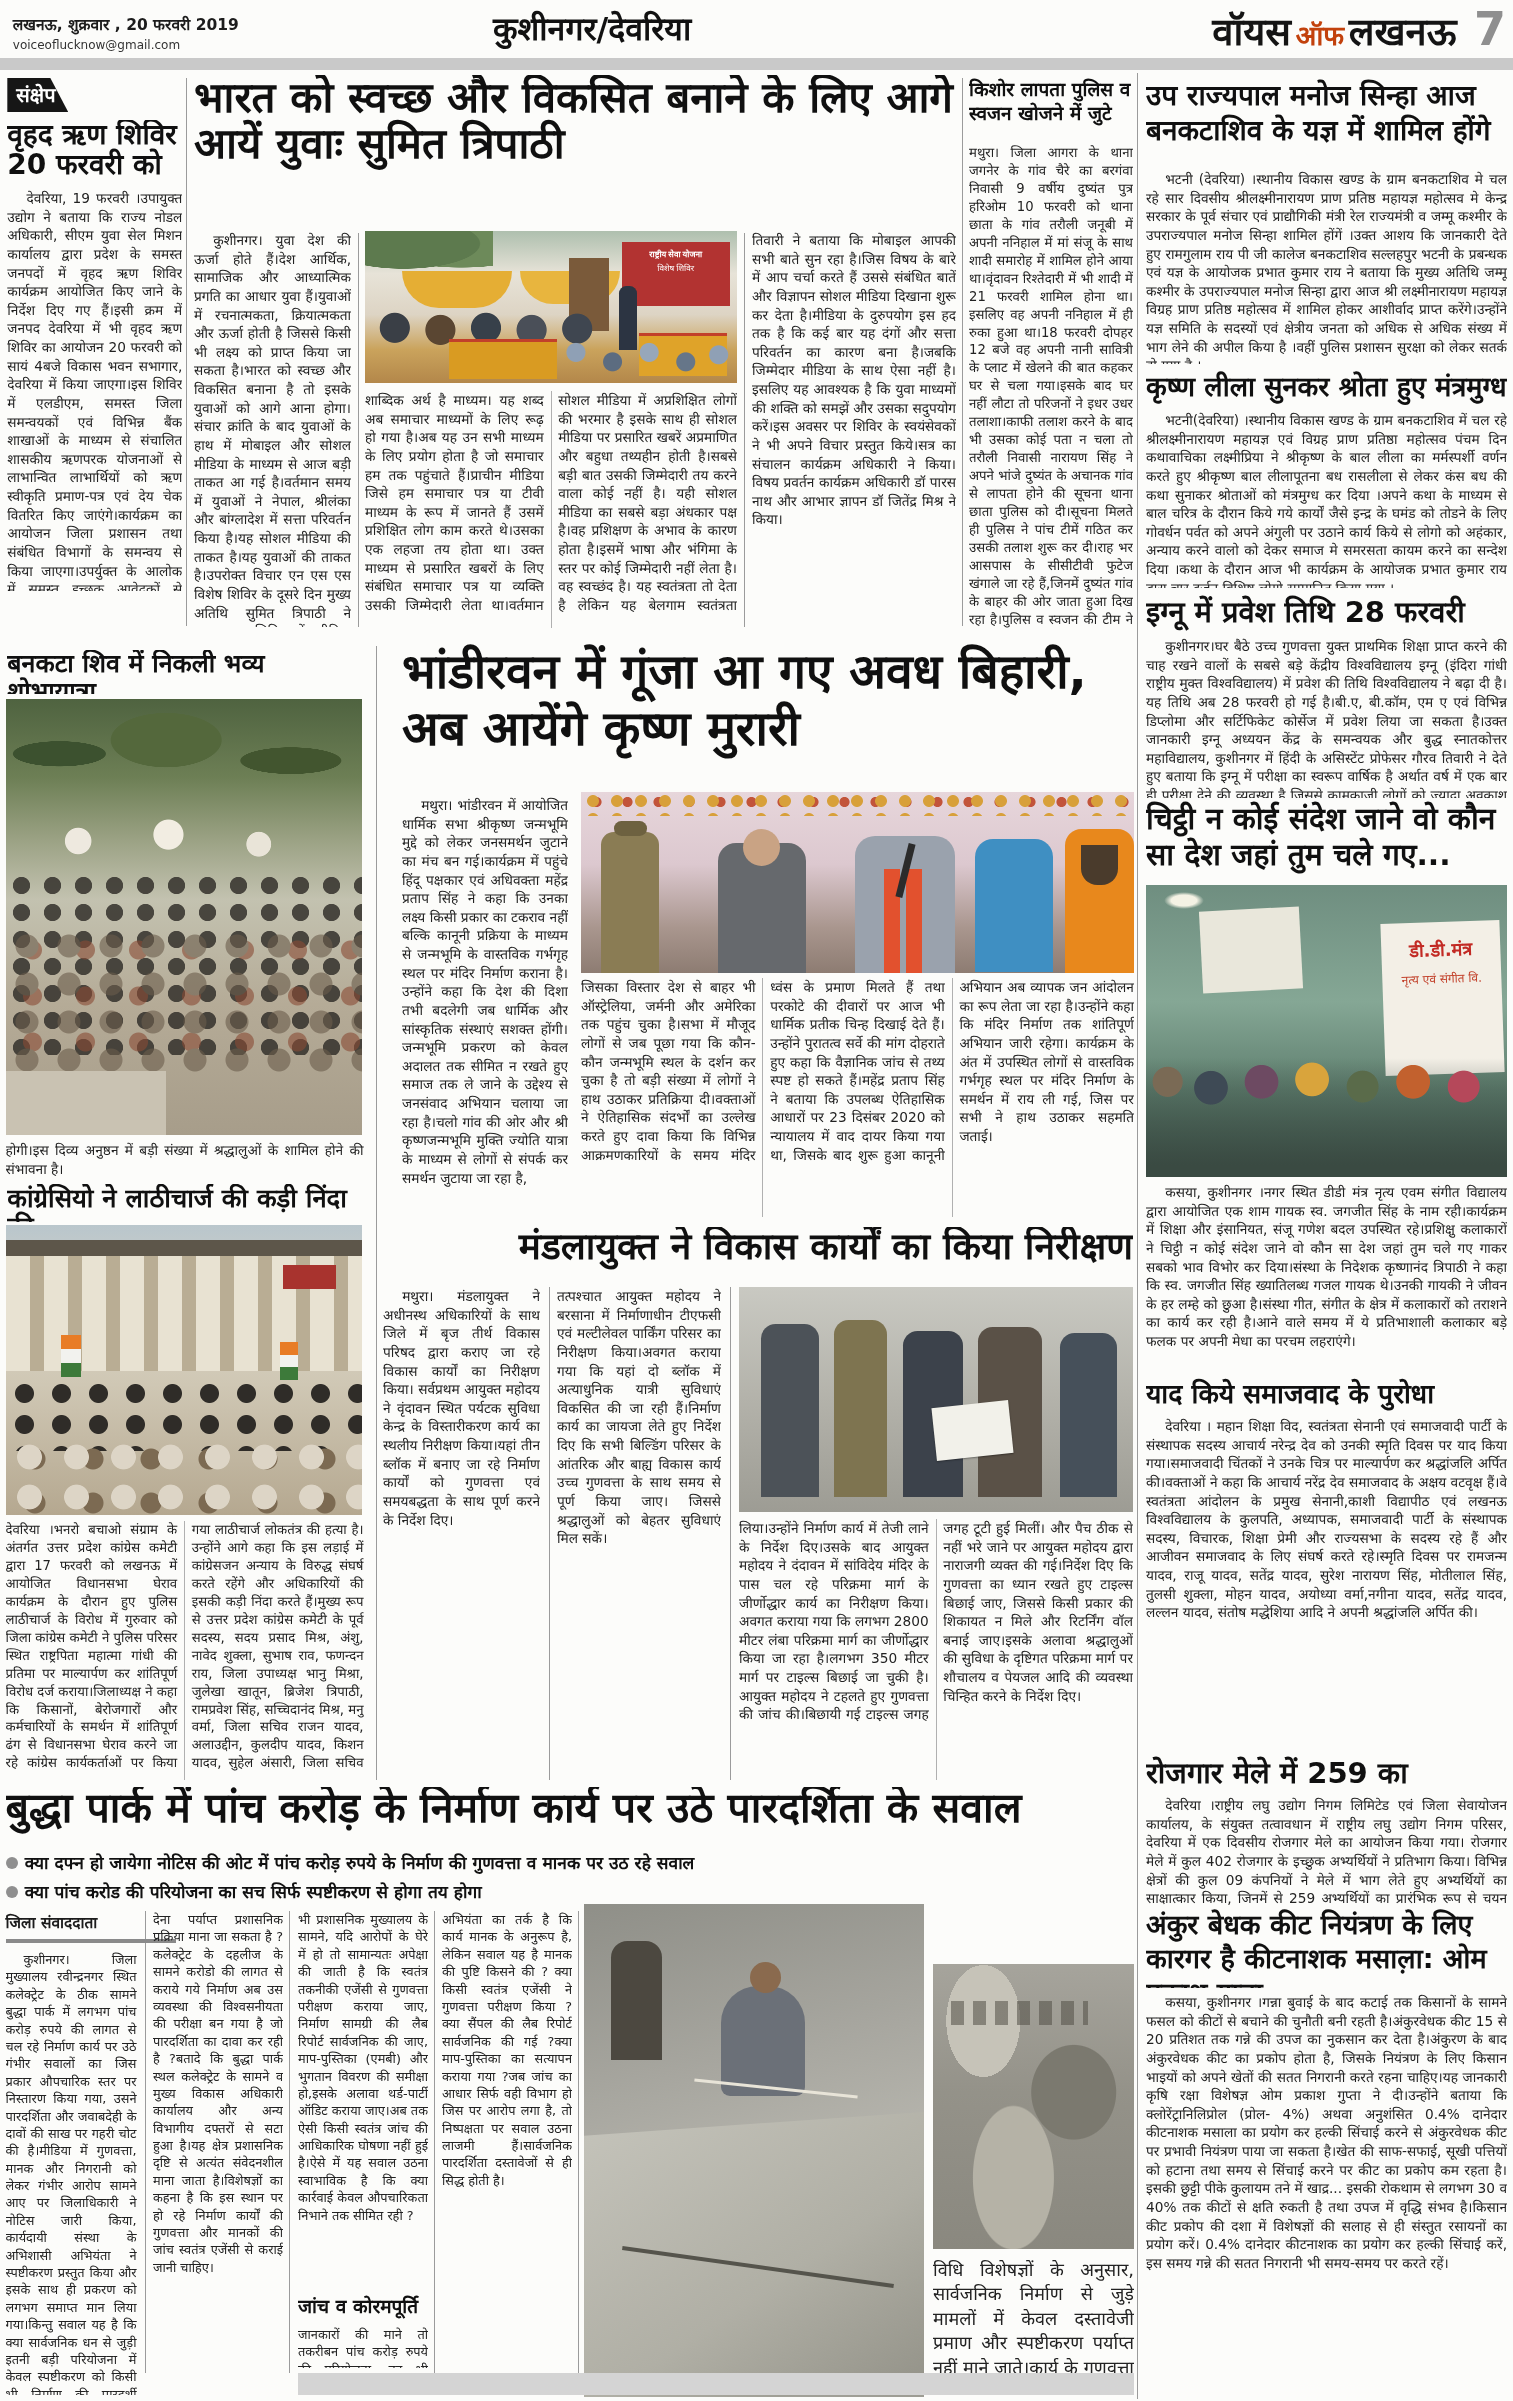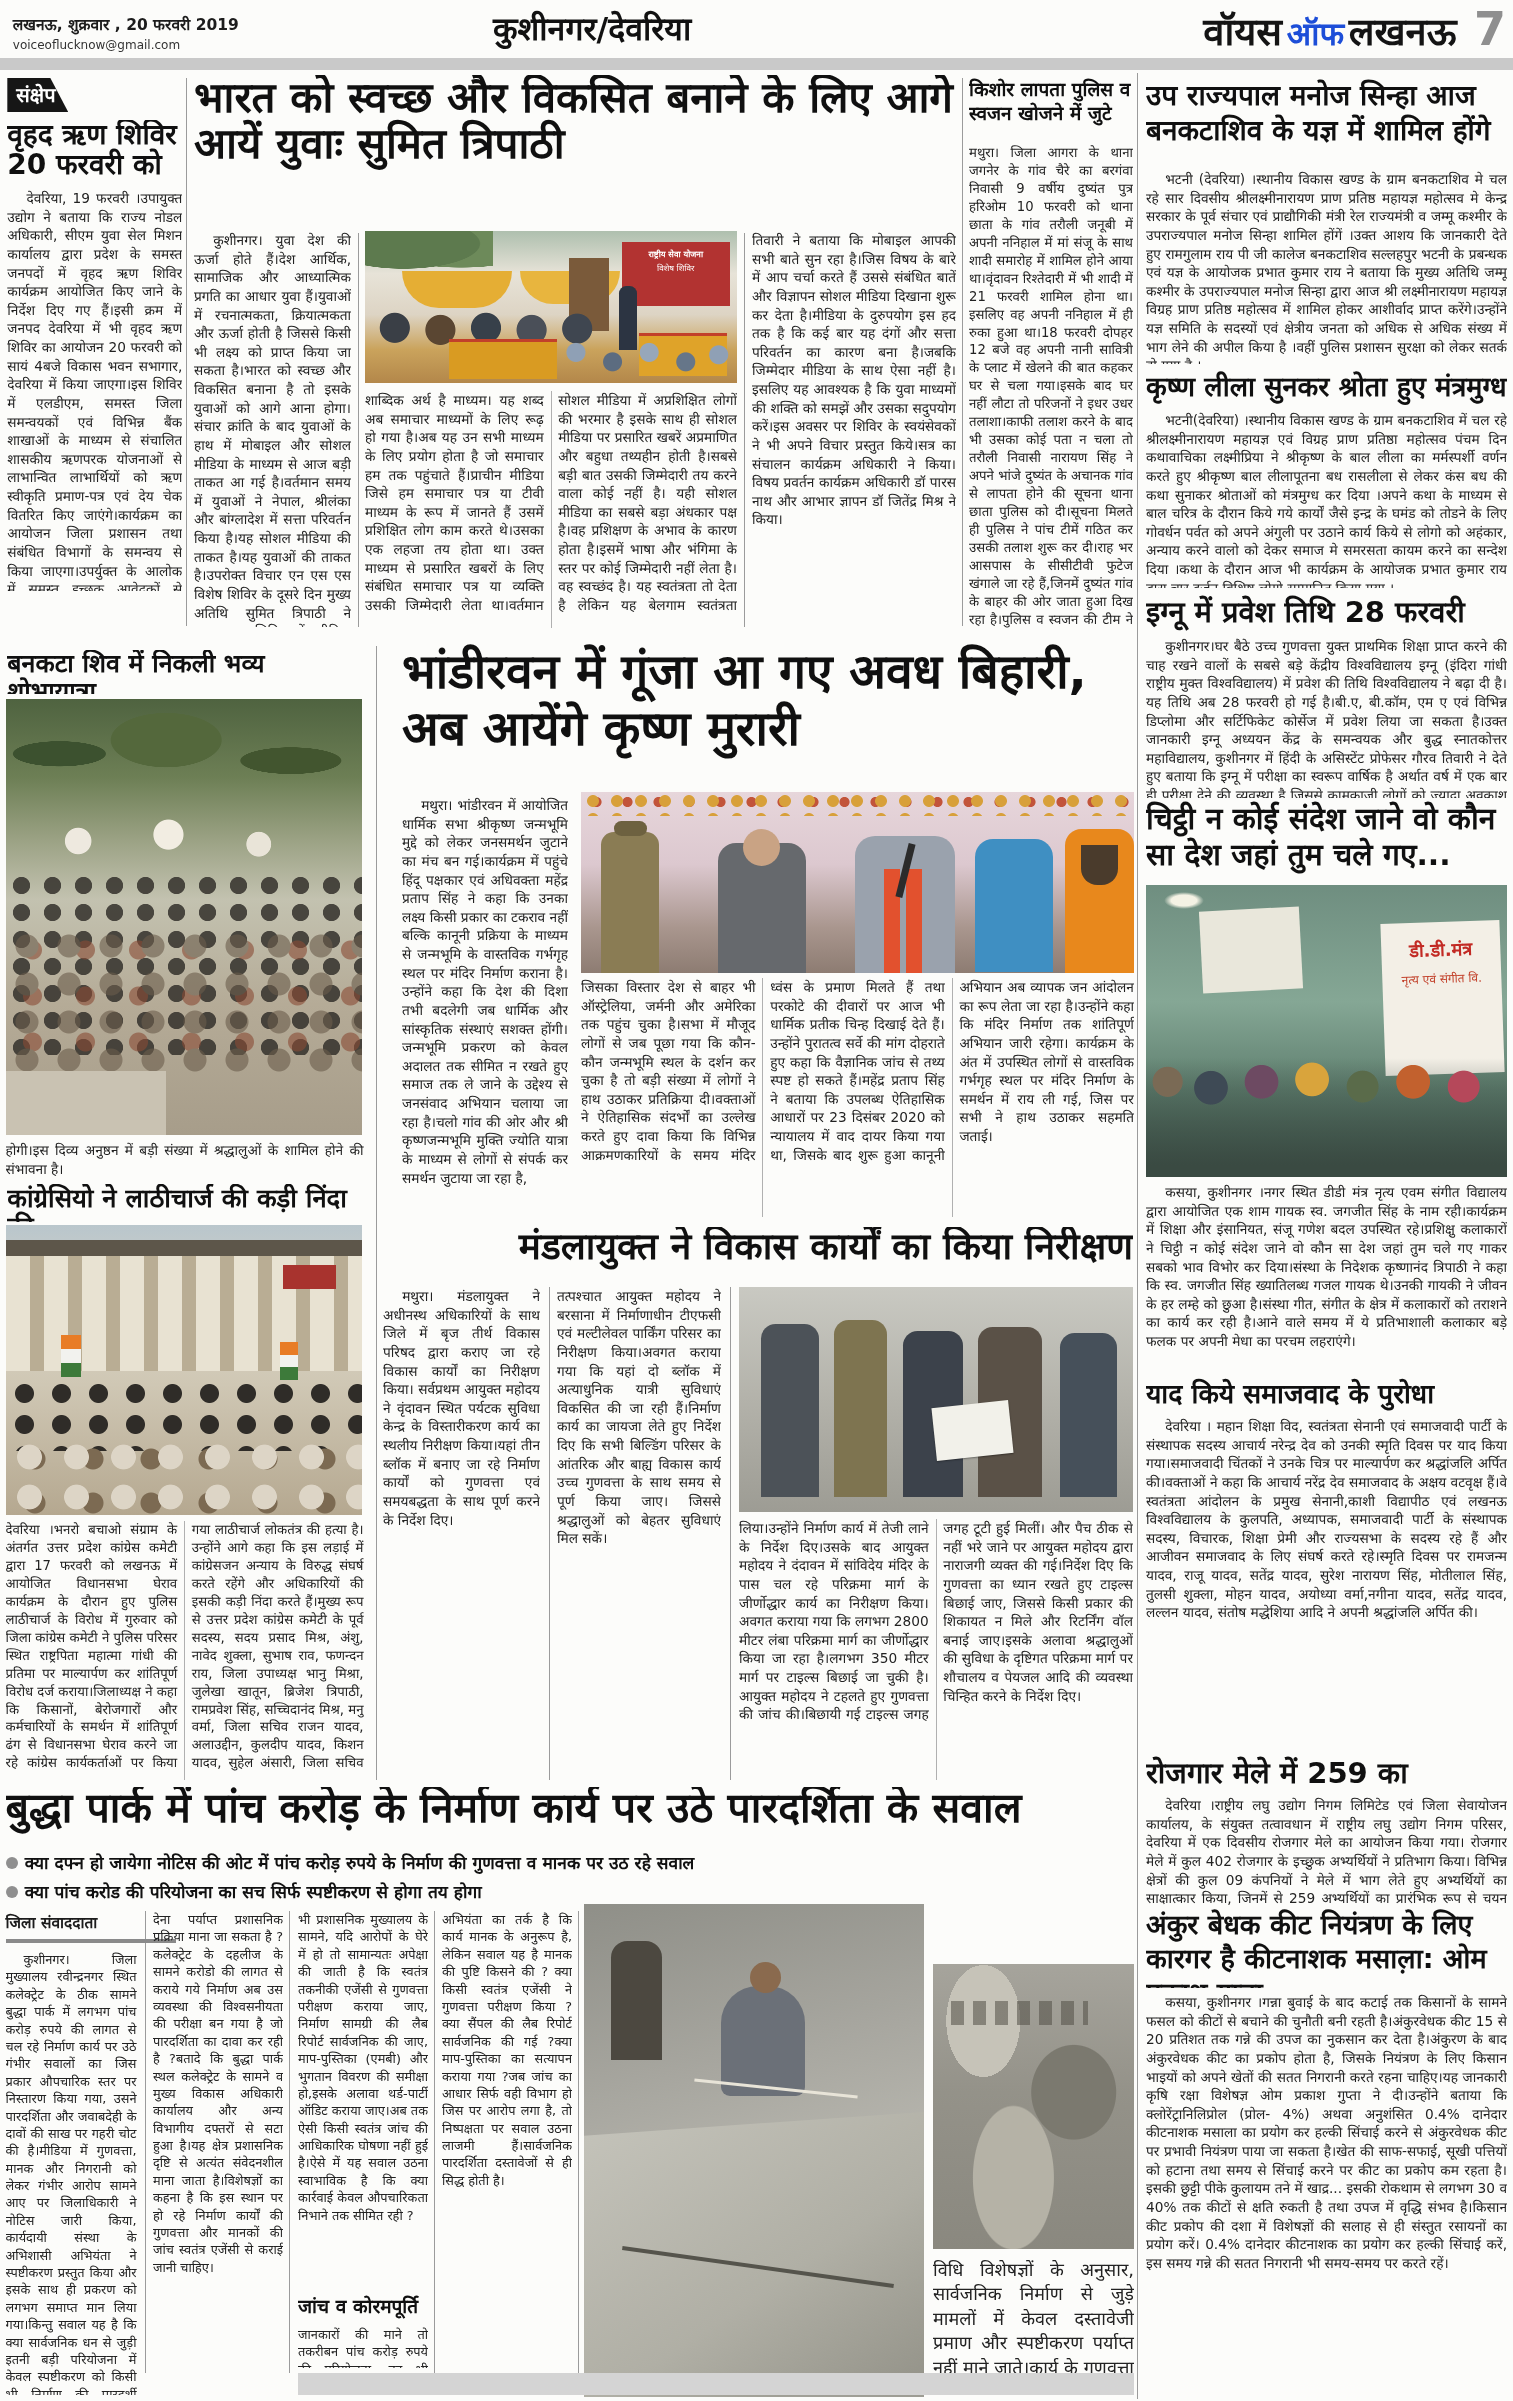--- a/index.html
+++ b/index.html
@@ -25,21 +25,21 @@
 </style>
 </head>
 <body>
 
 <div class="abs" style="left:0;top:0;width:1513px;height:58px;">
   <div class="abs" style="left:12.8px;top:12.8px;font-size:15.5px;font-weight:700;">लखनऊ, शुक्रवार , 20 फरवरी 2019</div>
   <div class="abs" style="left:12.8px;top:38px;font-size:12px;color:#333;">voiceoflucknow@gmail.com</div>
   <div class="abs" style="left:493px;top:5.5px;width:329px;text-align:left;font-size:32px;font-weight:700;color:#111;">कुशीनगर/देवरिया</div>
   <div class="abs" style="left:1041px;top:1.8px;width:465px;text-align:right;">
     <span style="font-size:38px;font-weight:700;color:#141414;">वॉयस</span>
-    <span style="font-size:32px;font-weight:700;color:#1d4ed8;">ऑफ</span>
+    <span style="font-size:27px;font-weight:700;color:#c2410c;">ऑफ</span>
     <span style="font-size:38px;font-weight:700;color:#141414;">लखनऊ</span>
     <span style="font-size:46px;font-weight:700;color:#8f8f8f;margin-left:12.8px;">7</span>
   </div>
 </div>
 <div class="abs" style="left:0;top:58px;width:1513px;height:12px;background:#c9c9c9;"></div>
 
 <div class="abs vr" style="left:186px;top:78px;height:548px;"></div>
 <div class="abs vr" style="left:962px;top:78px;height:548px;"></div>
 <div class="abs vr" style="left:1137px;top:73px;height:2326px;"></div>
 <div class="abs vr" style="left:376px;top:646px;height:1134px;"></div>
@@ -59,21 +59,21 @@
 </div>
 
 <div class="abs hl" style="left:194px;top:75px;width:767px;height:148px;font-size:42px;line-height:1.1;">भारत को स्वच्छ और विकसित बनाने के लिए आगे आयें युवाः सुमित त्रिपाठी</div>
 
 <div class="abs txt" style="left:194px;top:231px;width:157px;height:396px;text-indent:1.4em;">कुशीनगर। युवा देश की ऊर्जा होते हैं।देश आर्थिक, सामाजिक और आध्यात्मिक प्रगति का आधार युवा हैं।युवाओं में रचनात्मकता, क्रियात्मकता और ऊर्जा होती है जिससे किसी भी लक्ष्य को प्राप्त किया जा सकता है।भारत को स्वच्छ और विकसित बनाना है तो इसके युवाओं को आगे आना होगा।संचार क्रांति के बाद युवाओं के हाथ में मोबाइल और सोशल मीडिया के माध्यम से आज बड़ी ताकत आ गई है।वर्तमान समय में युवाओं ने नेपाल, श्रीलंका और बांग्लादेश में सत्ता परिवर्तन किया है।यह सोशल मीडिया की ताकत है।यह युवाओं की ताकत है।उपरोक्त विचार एन एस एस विशेष शिविर के दूसरे दिन मुख्य अतिथि सुमित त्रिपाठी ने एनएसएस शिविर में मीडिया बनाम सोशल मीडिया और युवा विषयक गोष्ठी में कही।मुख्य वक्ता डॉ गौरव तिवारी ने बताया कि मीडिया का</div>
 
 <div class="abs photo" style="left:365px;top:231px;width:372px;height:152px;background:linear-gradient(180deg,#aebfae 0%,#e7e3d8 28%,#ddd4c4 55%,#caa35c 78%,#b3874a 100%);">
   <div class="ph-shape" style="left:0;top:0;width:128px;height:42px;background:radial-gradient(ellipse at 30% 30%,#5d7a4e 60%,transparent 61%),radial-gradient(ellipse at 75% 40%,#6d8a5a 55%,transparent 56%);"></div>
   <div class="ph-shape" style="left:37px;top:40px;width:110px;height:37px;background:#e5ae34;border-radius:0 0 55px 55px;"></div>
   <div class="ph-shape" style="left:155px;top:40px;width:100px;height:33px;background:#e8b53e;border-radius:0 0 50px 50px;"></div>
-  <div class="ph-shape" style="right:7.3px;top:11px;width:108px;height:58px;background:#b23331;color:#fff;text-align:center;padding-top:5.5px;">
+  <div class="ph-shape" style="right:7.3px;top:11px;width:108px;height:58px;background:#b23331;color:#fff;text-align:center;padding-top:5.5px;font-family:Liberation Serif, serif;">
     <div style="font-size:8.2px;font-weight:700;">राष्ट्रीय सेवा योजना</div>
     <div style="font-size:8.2px;margin-top:3.7px;">विशेष शिविर</div>
   </div>
   <div class="ph-shape" style="right:128px;top:27px;width:40px;height:73px;background:#7a5a3a;"></div>
   <div class="ph-shape" style="left:7.3px;top:80px;width:228px;height:42px;background:radial-gradient(circle at 10% 40%,#3a3f46 14.6px,transparent 15.5px),radial-gradient(circle at 30% 45%,#5a4632 14.6px,transparent 15.5px),radial-gradient(circle at 50% 40%,#37404a 14.6px,transparent 15.5px),radial-gradient(circle at 70% 45%,#4a4f58 14.6px,transparent 15.5px),radial-gradient(circle at 90% 42%,#3f4650 14.6px,transparent 15.5px);"></div>
   <div class="ph-shape" style="left:84px;top:108px;width:108px;height:37px;background:#d99b22;border-top:3.7px solid #c2402a;"></div>
   <div class="ph-shape" style="left:274px;top:102px;width:88px;height:40px;background:#dfa329;border-top:3.7px solid #c2402a;"></div>
   <div class="ph-shape" style="right:100px;top:55px;width:18px;height:64px;background:#2c3442;border-radius:7.3px 7.3px 0 0;"></div>
   <div class="ph-shape" style="right:0;bottom:0;width:183px;height:47px;background:radial-gradient(circle at 12% 35%,#8fa0b5 9px,transparent 10px),radial-gradient(circle at 32% 55%,#5c6c80 9px,transparent 10px),radial-gradient(circle at 52% 35%,#97a7ba 9px,transparent 10px),radial-gradient(circle at 72% 55%,#667689 9px,transparent 10px),radial-gradient(circle at 90% 40%,#8fa0b5 9px,transparent 10px);"></div>
 </div>

